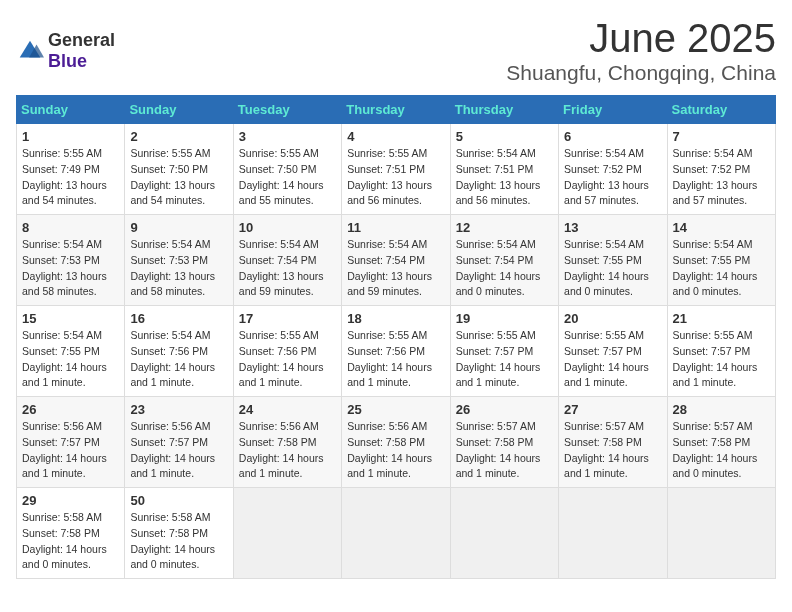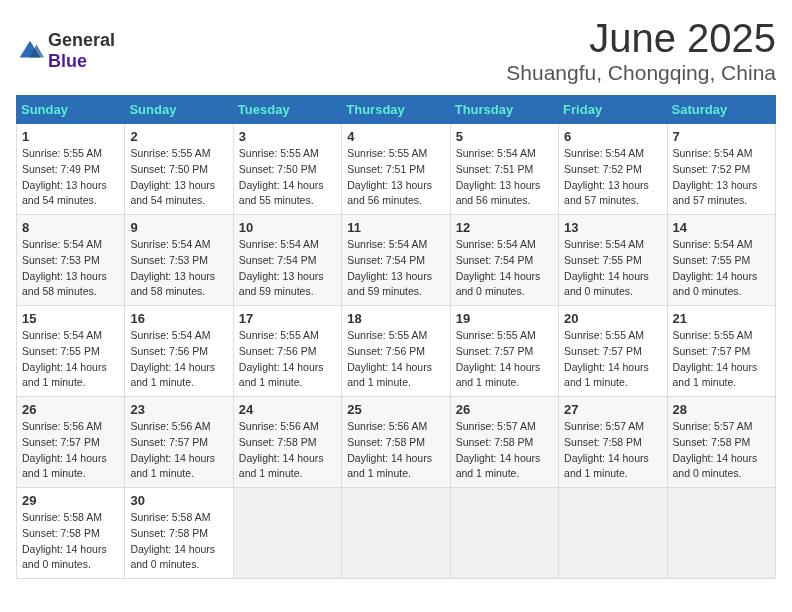--- a/index.html
+++ b/index.html
@@ -355,21 +355,21 @@
       <tr>
         <td>
         <span class="day-number">29</span>
         <div class="day-info">
           <span>Sunrise: 5:58 AM</span><br>
           <span>Sunset: 7:58 PM</span><br>
           <span>Daylight: 14 hours and 0 minutes.</span>
         </div>
       </td>
         <td>
-        <span class="day-number">30</span>
+        <span class="day-number">50</span>
         <div class="day-info">
           <span>Sunrise: 5:58 AM</span><br>
           <span>Sunset: 7:58 PM</span><br>
           <span>Daylight: 14 hours and 0 minutes.</span>
         </div>
       </td>
         <td class="empty-cell"></td>
         <td class="empty-cell"></td>
         <td class="empty-cell"></td>
         <td class="empty-cell"></td>

